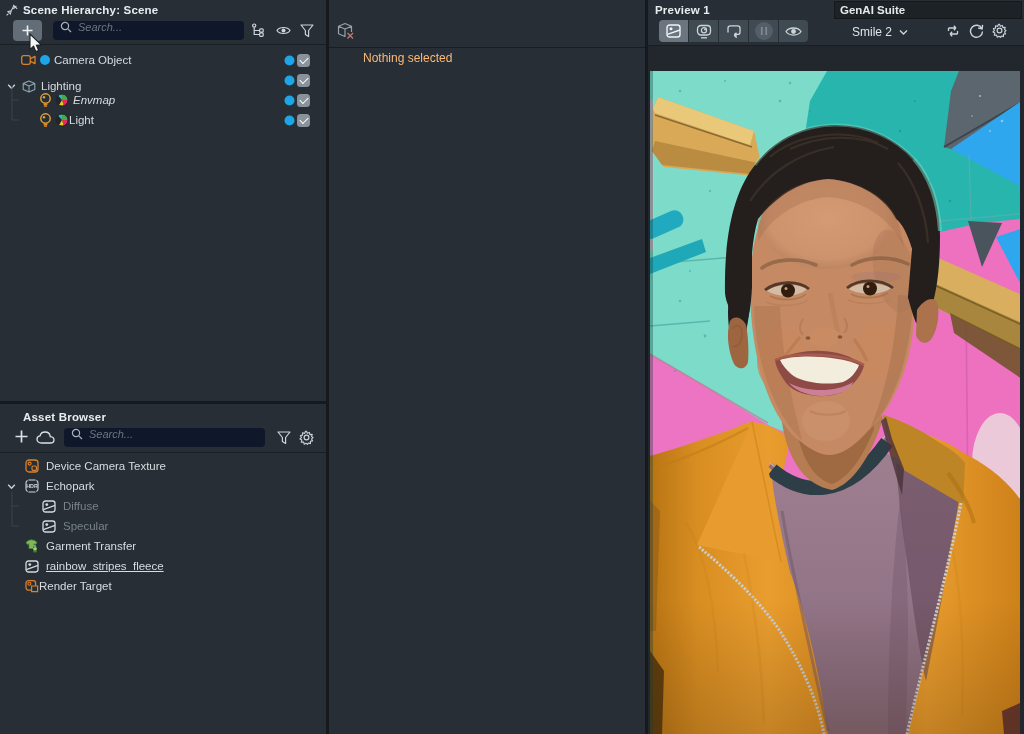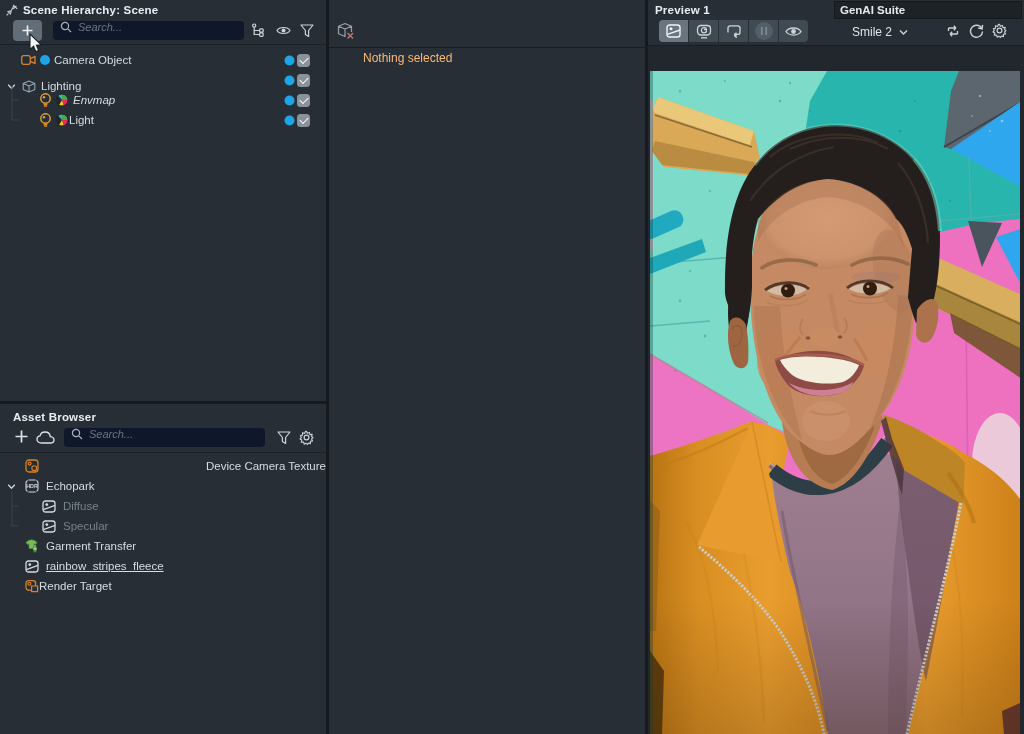--- a/index.html
+++ b/index.html
@@ -125,21 +125,21 @@
   <div class="chk" style="position:absolute;left:297px;top:74px;"></div>
   <div class="chk" style="position:absolute;left:297px;top:94px;"></div>
   <div class="chk" style="position:absolute;left:297px;top:114px;"></div>
 
   <svg style="position:absolute;left:28px;top:33px;z-index:50;" width="16" height="22" viewBox="0 0 16 22">
       <path d="M2 1 L2 16.5 L5.6 13.2 L7.8 18.6 L10.6 17.4 L8.4 12.2 L13.2 11.8 Z" fill="#f4f6f7" stroke="#1c2024" stroke-width="1.1"></path>
     </svg>
 </div>
 
 <div class="panel" style="left:0;top:404px;width:326px;height:330px;">
-  <div class="hdr" style="padding-left:13px;top:3px;">
+  <div class="hdr" style="padding-left:23px;top:3px;">
       <b>Asset Browser</b>
     </div>
   <svg style="position:absolute;left:15px;top:26px;" width="13" height="13" viewBox="0 0 13 13">
       <path d="M6.5 0.5 V12.5 M0.5 6.5 H12.5" stroke="#dde2e6" stroke-width="1.7"></path>
     </svg>
   <svg style="position:absolute;left:36px;top:27px;" width="20" height="13" viewBox="0 0 20 13">
       <path d="M5.5 12 C2.5 12 1 10.2 1 8.2 C1 6.4 2.3 5 4 4.8 C4.6 2.6 6.6 1 9 1 C11.8 1 14 3 14.3 5.6 C16.4 5.8 18 7.2 18 9 C18 10.8 16.4 12 14.4 12 Z" fill="none" stroke="#dde2e6" stroke-width="1.3"></path>
     </svg>
   <div class="srch" style="left:64px;top:24px;width:201px;height:19px;">
     <svg style="margin-left:7px" width="12" height="12" viewBox="0 0 12 12">
@@ -150,21 +150,21 @@
   </div>
   <svg style="position:absolute;left:277px;top:27px;" width="14" height="14" viewBox="0 0 14 14">
       <path d="M1 1 H13 L8.6 6.5 V12.5 L5.4 10.5 V6.5 Z" fill="none" stroke="#ccd4d9" stroke-width="1.2" stroke-linejoin="round"></path>
     </svg>
   <svg style="position:absolute;left:299px;top:26px;" width="15" height="15" viewBox="0 0 15 15">
       <circle cx="7.5" cy="7.5" r="2.4" fill="none" stroke="#ccd4d9" stroke-width="1.2"></circle>
       <path d="M7.5 1.2 L8.3 3.2 L10.4 2.4 L10.9 4.6 L13.2 4.4 L12.6 6.6 L14 7.5 L12.6 8.9 L13.6 10.9 L11.4 11.3 L11.5 13.6 L9.3 13 L8.5 14.4 L7 13.2 L5.2 14.2 L4.6 12 L2.3 12.2 L2.9 10 L1 8.9 L2.4 7.5 L1.4 5.5 L3.6 5.1 L3.5 2.8 L5.7 3.4 L6.5 1.2 Z" fill="none" stroke="#ccd4d9" stroke-width="1.1" stroke-linejoin="round"></path>
     </svg>
   <div style="position:absolute;left:0;top:48px;right:0;height:1px;background:#1a1f24;"></div>
 
-  <div class="row" style="left:0;top:52px;width:326px;justify-content:space-between;">
+  <div class="row" style="left:0;top:52px;width:326px;">
     <svg style="margin-left:25px" width="14" height="14" viewBox="0 0 14 14">
         <rect x="1" y="1" width="12" height="12" rx="3" fill="none" stroke="#d9822b" stroke-width="1.3"></rect>
         <circle cx="4.6" cy="4.6" r="1.5" fill="none" stroke="#d9822b" stroke-width="1.2"></circle>
         <rect x="7" y="7" width="4.4" height="4.4" rx="1.2" fill="none" stroke="#d9822b" stroke-width="1.2"></rect>
       </svg>
     <span style="margin-left:7px;">Device Camera Texture</span>
   </div>
   <div class="row" style="left:0;top:72px;width:326px;">
     <svg style="margin-left:7px" width="9" height="9" viewBox="0 0 9 9">
         <path d="M1.2 2.8 L4.5 6.2 L7.8 2.8" stroke="#cdd5da" stroke-width="1.4" fill="none"></path>

